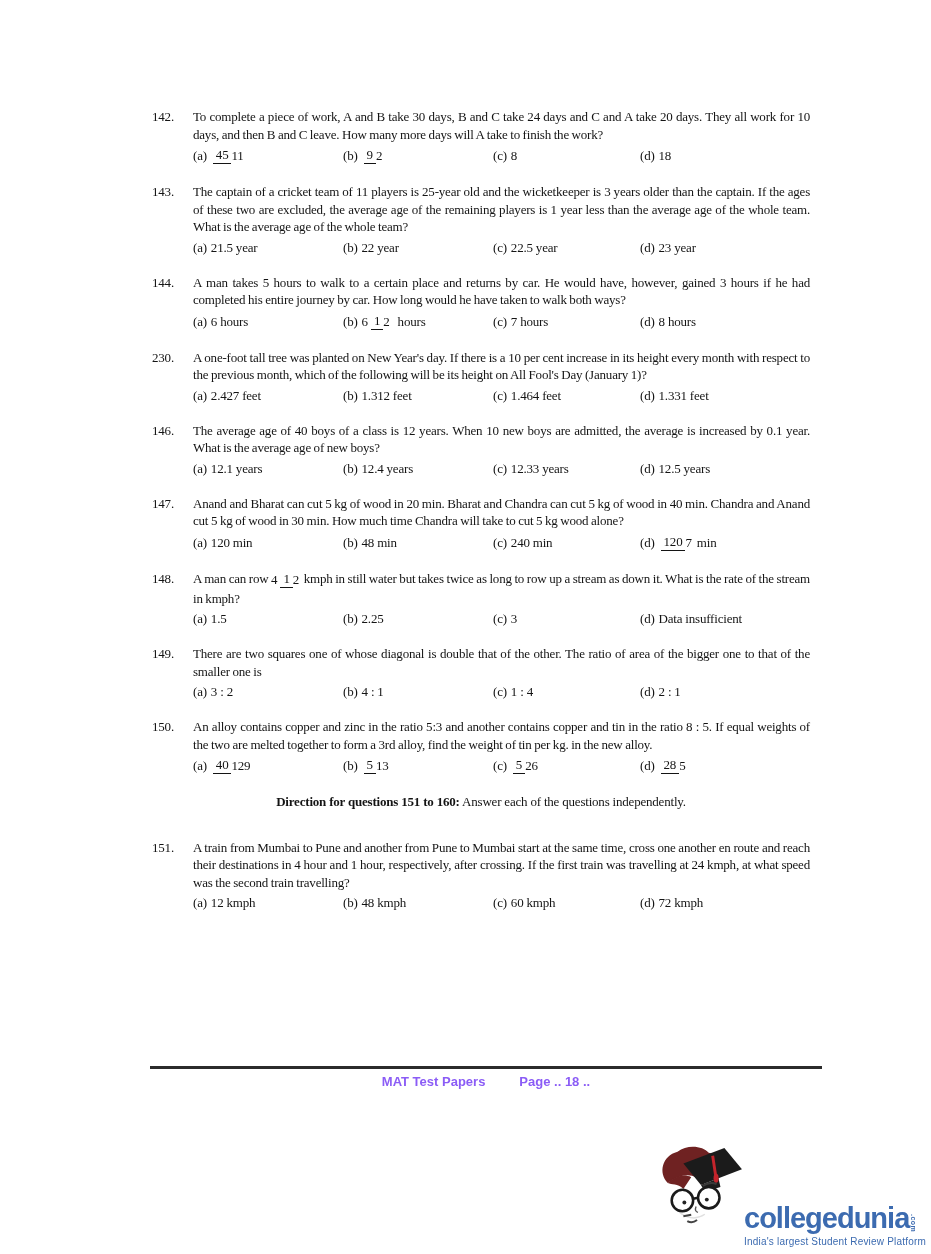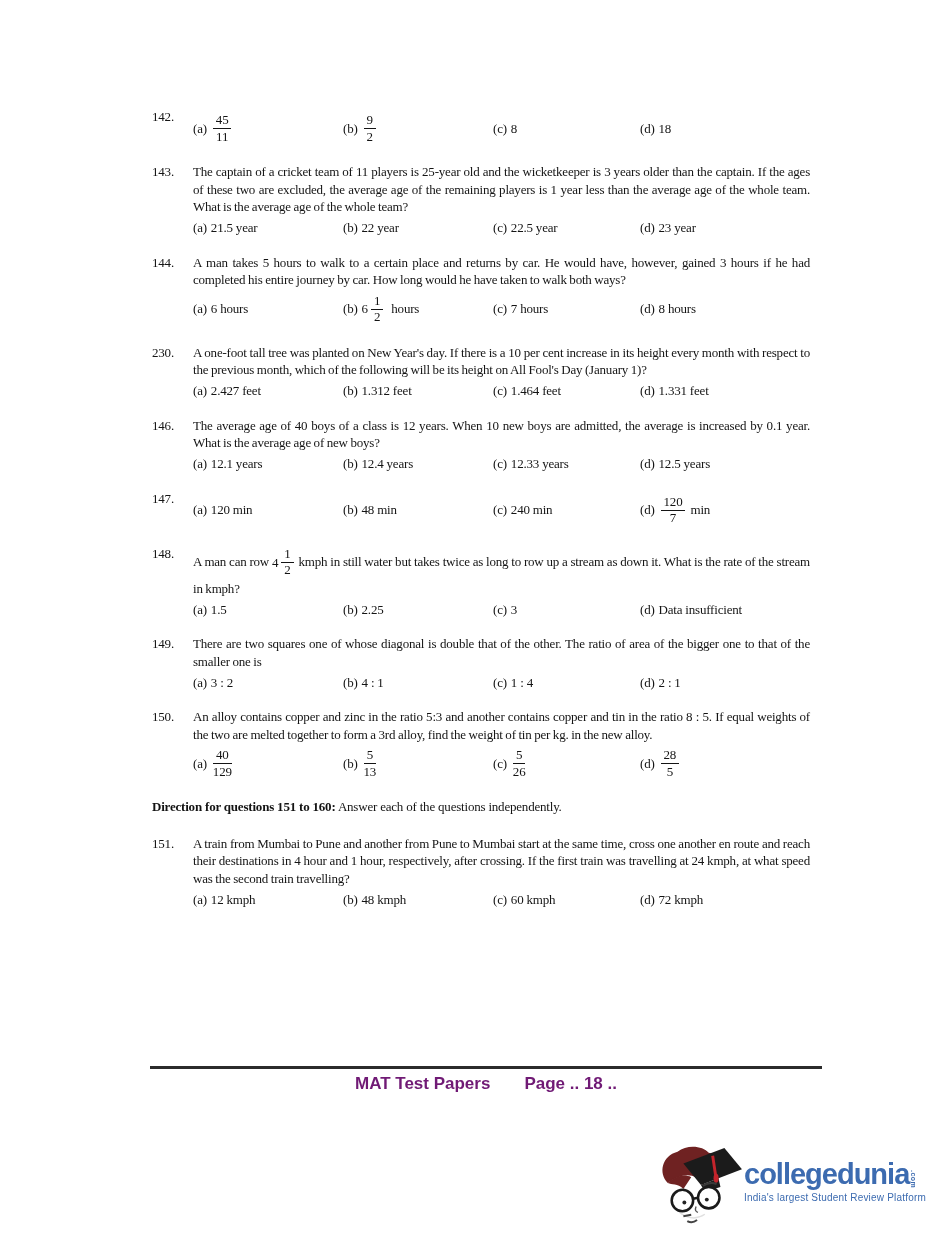--- a/index.html
+++ b/index.html
@@ -21,42 +21,42 @@
   .qbody{flex:1;min-width:0;}
   .qtext{text-align:justify;word-spacing:-0.4px;}
   .opts{
     display:grid;grid-template-columns:150px 150px 147px 1fr;
     margin-top:3px;align-items:center;
   }
   .opt{display:flex;align-items:center;min-height:18px;}
   .optlabel{margin-right:4px;white-space:nowrap;}
   .optval{display:inline-flex;align-items:center;flex-wrap:nowrap;white-space:pre;}
   .frac{
-    display:inline-flex;flex-direction:column;align-items:center;
+    display:inline-flex;flex-direction:row;align-items:center;
     vertical-align:middle;line-height:1.12;margin:2px 2px;
   }
   .fnum{border-bottom:1.3px solid var(--text);padding:0 3px 0.5px;text-align:center;}
   .fden{padding-top:0.5px;text-align:right;}
   .mixed{display:inline-flex;align-items:center;vertical-align:middle;}
   .mixed .whole{margin-right:1px;}
-  .direction{margin:2px 0 19px 0;}
+  .direction{margin:2px 0 28px 0;text-align:center;}
   .direction .dbold{font-weight:bold;}
   
   .footer{position:absolute;left:150px;top:1066px;width:672px;}
   .footer-line{border-top:3px solid #2b2b2b;}
   .footer-text{
     display:flex;justify-content:center;gap:34px;margin-top:5px;
     font-family:"Liberation Sans","DejaVu Sans",sans-serif;
-    font-weight:bold;font-size:17px;color:#701a75;
+    font-weight:bold;font-size:13px;color:#8b5cf6;
   }
   
   .logo{position:absolute;left:654px;top:1144px;display:flex;align-items:flex-start;cursor:pointer;}
   .mascot{width:90px;height:80px;flex:0 0 90px;}
   .logo-textcol{margin-left:0px;margin-top:16px;}
-  .logo-wordrow{display:flex;align-items:flex-end;}
+  .logo-wordrow{display:flex;align-items:flex-end;margin-top:44px;}
   .logo-word{
     font-family:"Liberation Sans","DejaVu Sans",sans-serif;
     font-weight:bold;font-size:29px;line-height:28px;letter-spacing:-1px;
     color:var(--brand);
   }
   .logo-com{
     font-family:"Liberation Sans","DejaVu Sans",sans-serif;
     font-weight:bold;font-size:7px;color:var(--brand);
     writing-mode:vertical-rl;margin-left:1px;margin-top:6px;letter-spacing:0.5px;
   }
@@ -67,20 +67,21 @@
   }
 </style>
 </head>
 <body>
 
 <div class="content">
   <div id="qblock1">
       <div class="question">
         <div class="qnum">142.</div>
         <div class="qbody">
+          <div class="qtext"><span class="ptext">To complete a piece of work, A and B take 30 days, B and C take 24 days and C and A take 20 days.  They all work for 10 days, and then B and C leave.  How many more days will A take to finish the work?</span></div>
           <div class="opts">
             <div class="opt">
               <span class="optlabel">(a)</span>
               <span class="optval"><span class="frac"><span class="fnum">45</span><span class="fden">11</span></span></span>
             </div>
             <div class="opt">
               <span class="optlabel">(b)</span>
               <span class="optval"><span class="frac"><span class="fnum">9</span><span class="fden">2</span></span></span>
             </div>
             <div class="opt">
@@ -186,20 +187,21 @@
             <div class="opt">
               <span class="optlabel">(d)</span>
               <span class="optval"><span class="ptext">12.5 years</span></span>
             </div>
           </div>
         </div>
       </div>
       <div class="question">
         <div class="qnum">147.</div>
         <div class="qbody">
+          <div class="qtext"><span class="ptext">Anand and Bharat can cut 5 kg of wood in 20 min. Bharat and Chandra can cut 5 kg of wood in 40 min. Chandra and Anand cut 5 kg of wood in 30 min.  How much time Chandra will take to cut 5 kg wood alone?</span></div>
           <div class="opts">
             <div class="opt">
               <span class="optlabel">(a)</span>
               <span class="optval"><span class="ptext">120 min</span></span>
             </div>
             <div class="opt">
               <span class="optlabel">(b)</span>
               <span class="optval"><span class="ptext">48 min</span></span>
             </div>
             <div class="opt">

